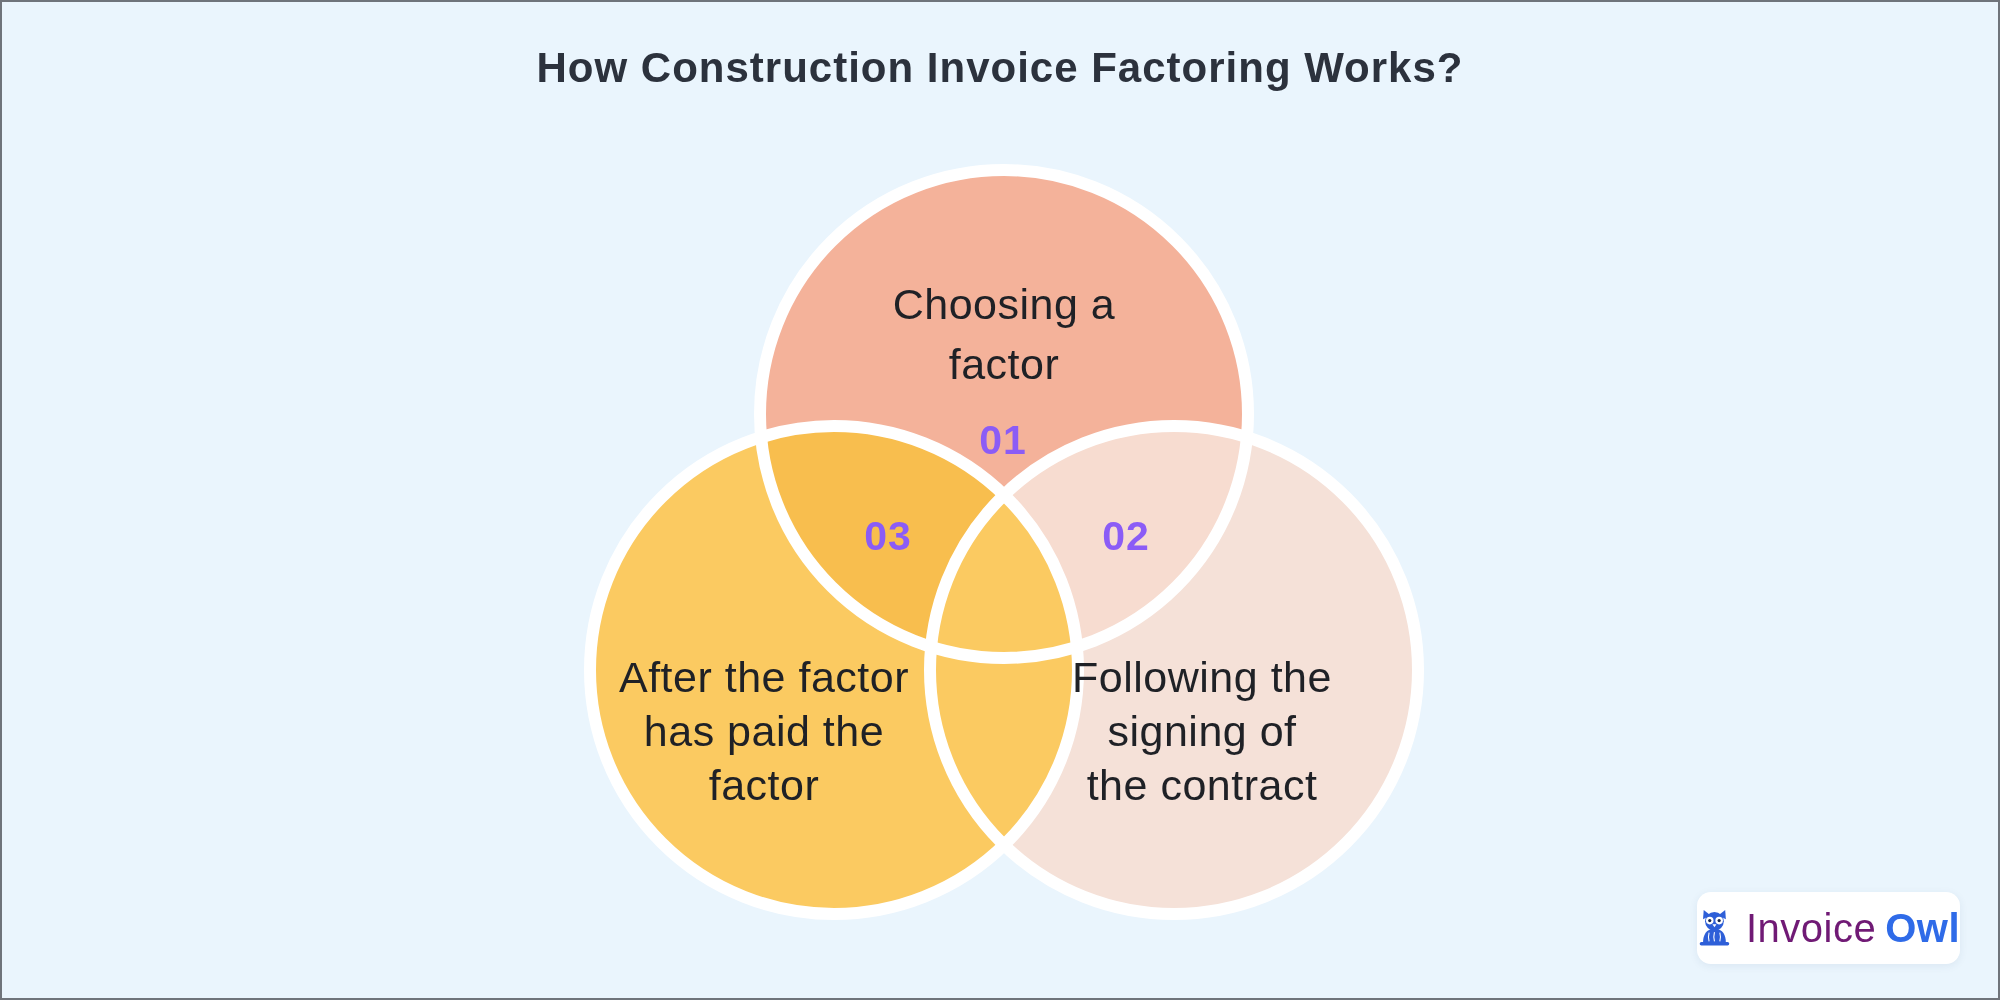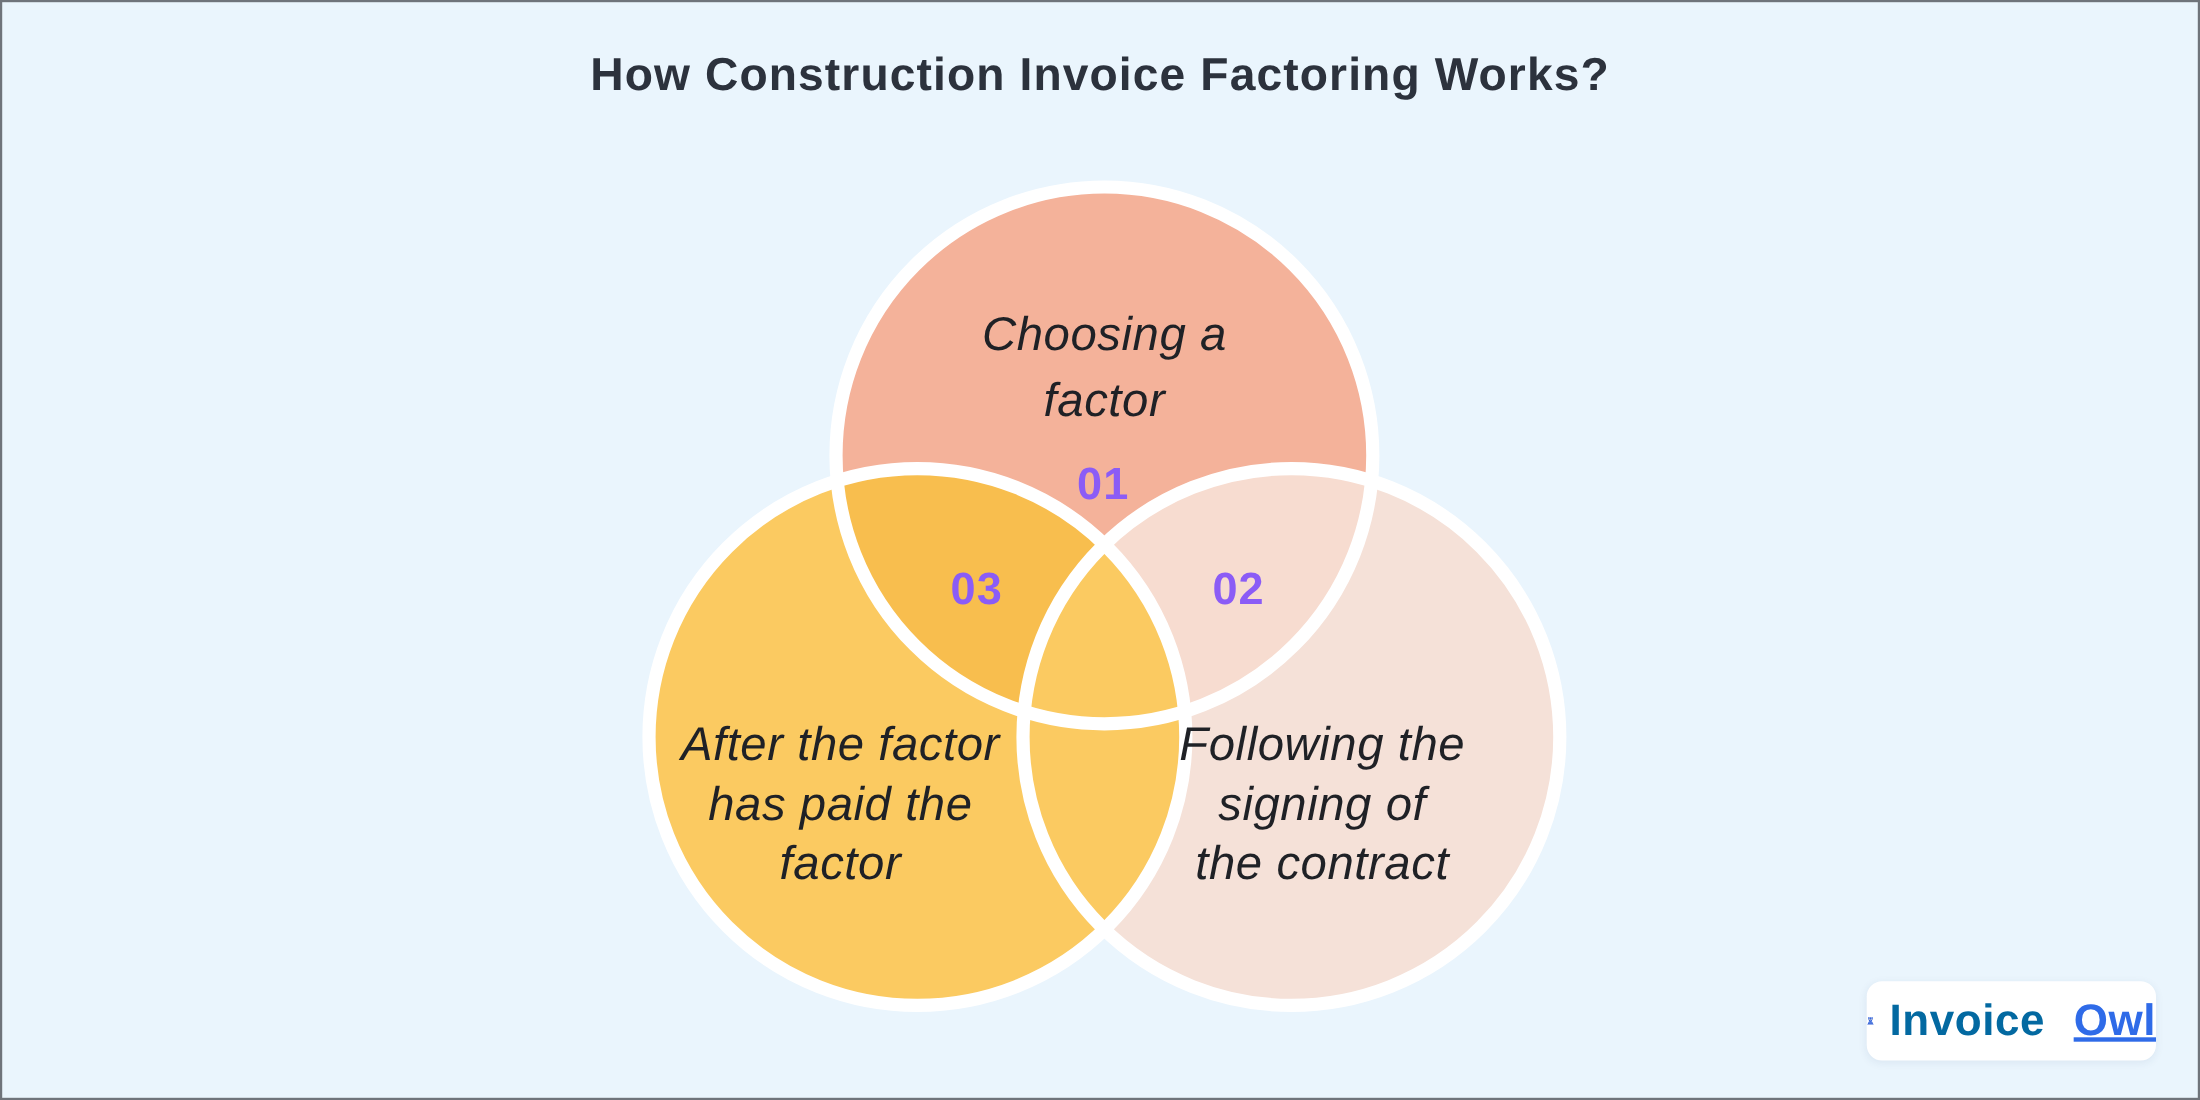--- a/index.html
+++ b/index.html
@@ -32,21 +32,21 @@
 
   .circle-label {
     position: absolute;
     text-align: center;
     color: #1F2126;
     font-size: 43px;
     font-weight: 500;
     letter-spacing: 0.5px;
     line-height: 54px;
   }
-  .circle-label span { display: block; font-style: italic; }
+  .circle-label span { display: block; }
 
   .label-top   { left: 782px;  top: 272px; width: 440px; line-height: 60px; }
   .label-left  { left: 542px;  top: 648px; width: 440px; }
   .label-right { left: 980px; top: 648px; width: 440px; }
 
   .step-number {
     position: absolute;
     transform: translate(-50%, -50%);
     color: #8b5cf6;
     font-size: 41px;
@@ -65,22 +65,22 @@
     height: 72px;
     background: #FFFFFF;
     border-radius: 14px;
     display: flex;
     align-items: center;
     justify-content: center;
     gap: 14px;
     box-shadow: 0 2px 8px rgba(40, 70, 110, 0.08);
   }
   .logo-text { font-size: 40px; letter-spacing: 0.5px; white-space: nowrap; }
-  .logo-invoice { color: #0369a1; font-weight: 700; }
-  .logo-owl { color: #2F6BE8; font-weight: 700; margin-left: 26px; text-decoration: underline; }
+  .logo-invoice { color: #701a75; font-weight: 400; }
+  .logo-owl { color: #2F6BE8; font-weight: 700; margin-left: 9px; }
 </style>
 </head>
 <body>
 
 <div class="canvas">
 
   <h1 class="title">How Construction Invoice Factoring Works?</h1>
 
   <svg class="venn-svg" viewBox="0 0 2000 1000" aria-hidden="true">
     <defs>

